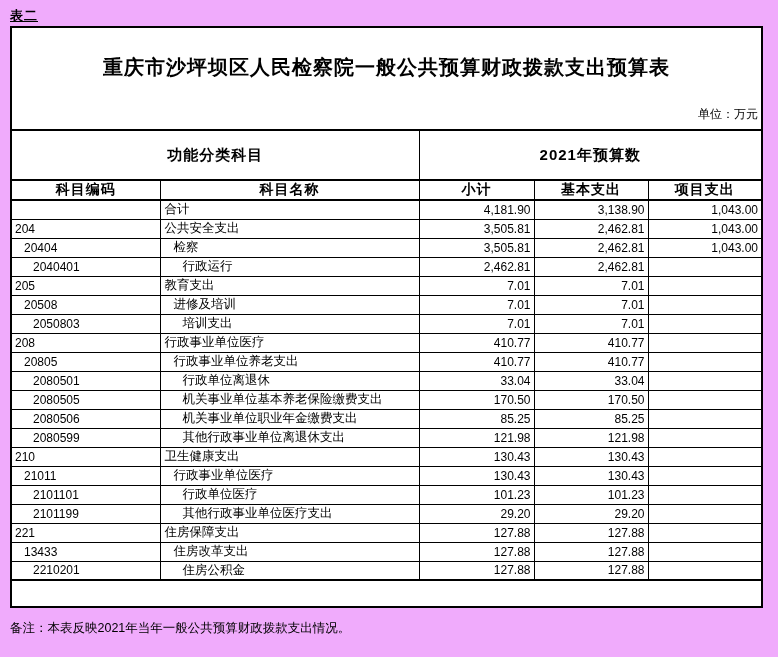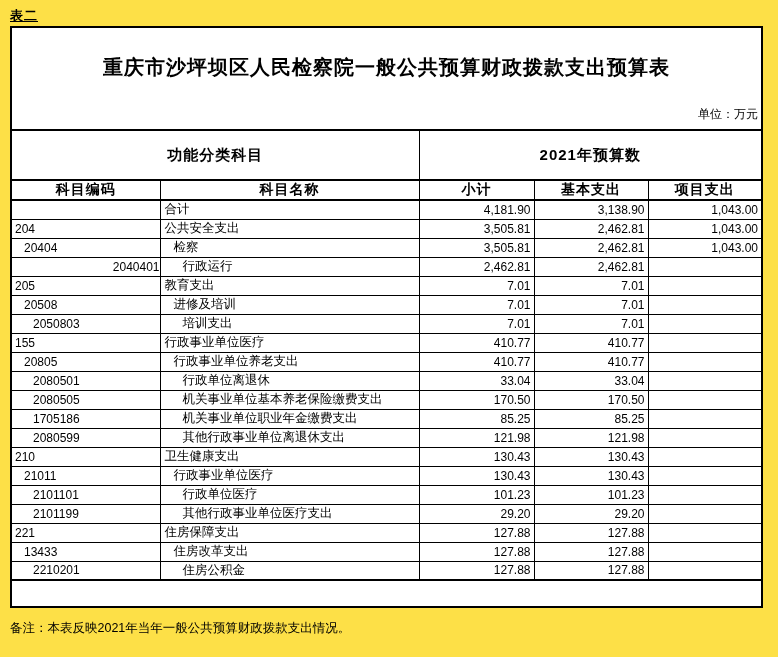--- a/index.html
+++ b/index.html
@@ -3,21 +3,21 @@
 <meta charset="utf-8">
 <style>
   * { margin: 0; padding: 0; box-sizing: border-box; }
   html, body {
     width: 778px; height: 657px;
     background: #ffffff;
     color: #000000;
     font-family: "Liberation Sans", "DejaVu Sans", sans-serif;
     overflow: hidden;
   }
-  .sheet { position: relative; width: 778px; height: 657px; background: #fde047; }
+  .sheet { position: relative; width: 778px; height: 657px; background: #f0abfc; }
 
   .page-tag {
     position: absolute; left: 10px; top: 7px;
     font-size: 13px; font-weight: bold;
     text-decoration: underline;
     letter-spacing: 1px;
   }
 
   .outer-box {
     position: absolute; left: 10px; top: 26px;
@@ -133,21 +133,21 @@
 
   <tr>
     <td class="code" style="padding-left: 12px;">20404</td>
     <td class="name" style="padding-left: 13px;">检察</td>
     <td class="num">3,505.81</td>
     <td class="num">2,462.81</td>
     <td class="num">1,043.00</td>
   </tr>
 
   <tr>
-    <td class="code" style="padding-left: 21px; text-align: right;">2040401</td>
+    <td class="code" style="padding-left: 21px;">2040401</td>
     <td class="name" style="padding-left: 22px;">行政运行</td>
     <td class="num">2,462.81</td>
     <td class="num">2,462.81</td>
     <td class="num"></td>
   </tr>
 
 
   <tr>
     <td class="code" style="padding-left: 3px;">205</td>
     <td class="name" style="padding-left: 4px;">教育支出</td>
@@ -166,21 +166,21 @@
 
   <tr>
     <td class="code" style="padding-left: 21px;">2050803</td>
     <td class="name" style="padding-left: 22px; font-family: Liberation Mono, monospace;">培训支出</td>
     <td class="num">7.01</td>
     <td class="num">7.01</td>
     <td class="num"></td>
   </tr>
 
   <tr>
-    <td class="code" style="padding-left: 3px;">155</td>
+    <td class="code" style="padding-left: 3px;">208</td>
     <td class="name" style="padding-left: 4px;">行政事业单位医疗</td>
     <td class="num">410.77</td>
     <td class="num">410.77</td>
     <td class="num"></td>
   </tr>
 
   <tr>
     <td class="code" style="padding-left: 12px;">20805</td>
     <td class="name" style="padding-left: 13px;">行政事业单位养老支出</td>
     <td class="num">410.77</td>
@@ -198,21 +198,21 @@
 
   <tr>
     <td class="code" style="padding-left: 21px;">2080505</td>
     <td class="name" style="padding-left: 22px;">机关事业单位基本养老保险缴费支出</td>
     <td class="num">170.50</td>
     <td class="num">170.50</td>
     <td class="num"></td>
   </tr>
 
   <tr>
-    <td class="code" style="padding-left: 21px;">1705186</td>
+    <td class="code" style="padding-left: 21px;">2080506</td>
     <td class="name" style="padding-left: 22px;">机关事业单位职业年金缴费支出</td>
     <td class="num">85.25</td>
     <td class="num">85.25</td>
     <td class="num"></td>
   </tr>
 
   <tr>
     <td class="code" style="padding-left: 21px;">2080599</td>
     <td class="name" style="padding-left: 22px;">其他行政事业单位离退休支出</td>
     <td class="num">121.98</td>

